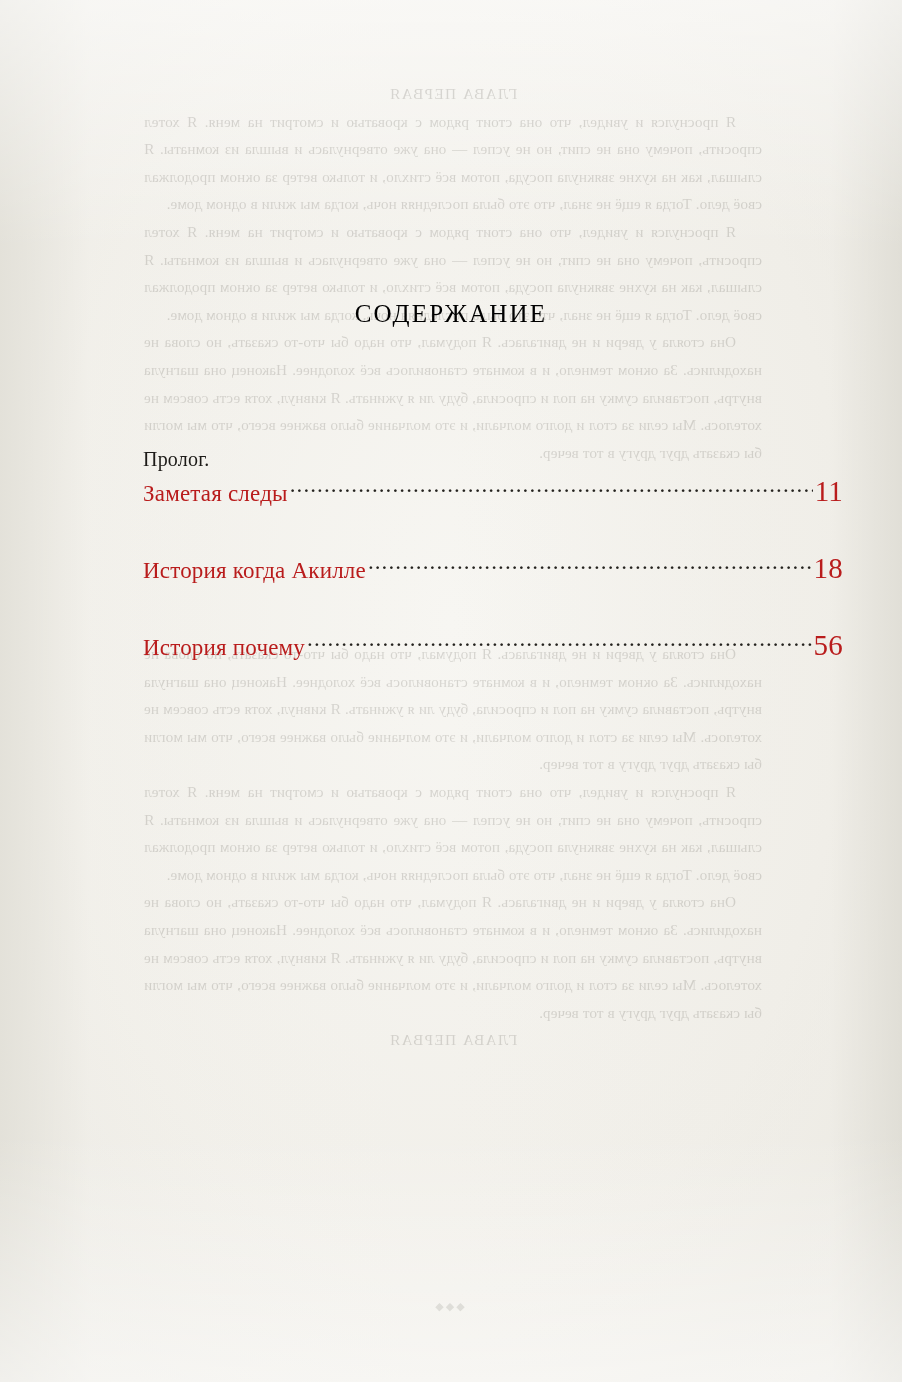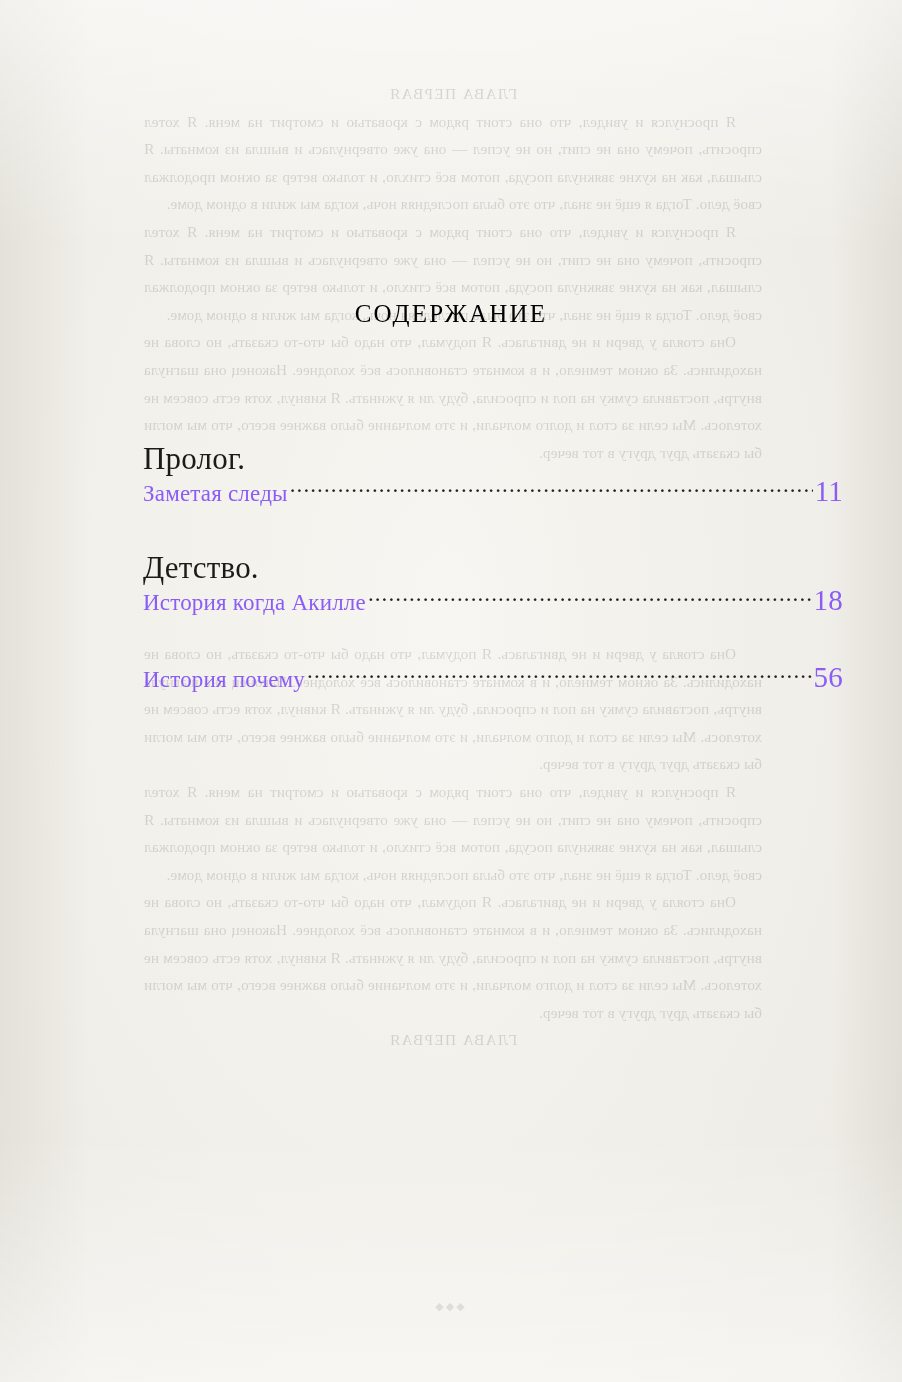--- a/index.html
+++ b/index.html
@@ -87,32 +87,32 @@
     left: 143px;
     top: 443px;
     width: 700px;
   }
 
   .toc-entry {
     margin-bottom: 42px;
   }
 
   .toc-part {
-    font-size: 31px;
+    font-size: 20px;
     line-height: 32px;
     color: #1d1b18;
     letter-spacing: 0.2px;
   }
 
   .toc-row {
     display: flex;
     align-items: baseline;
     font-size: 23px;
     line-height: 32px;
-    color: #8b5cf6;
+    color: #b91c1c;
     letter-spacing: 0.2px;
     width: 700px;
   }
 
   .toc-chapter {
     white-space: nowrap;
   }
 
   .toc-leader {
     flex: 1 1 auto;
@@ -180,21 +180,20 @@
       <div class="toc-entry">
         <div class="toc-part">Пролог.</div>
         <div class="toc-row">
           <span class="toc-chapter">Заметая следы</span>
           <span class="toc-leader"></span>
           <span class="toc-page">11</span>
         </div>
       </div>
 
       <div class="toc-entry">
-        <div class="toc-part">Детство.</div>
         <div class="toc-row">
           <span class="toc-chapter">История когда Акилле</span>
           <span class="toc-leader"></span>
           <span class="toc-page">18</span>
         </div>
       </div>
 
       <div class="toc-entry">
         <div class="toc-row">
           <span class="toc-chapter">История почему</span>

